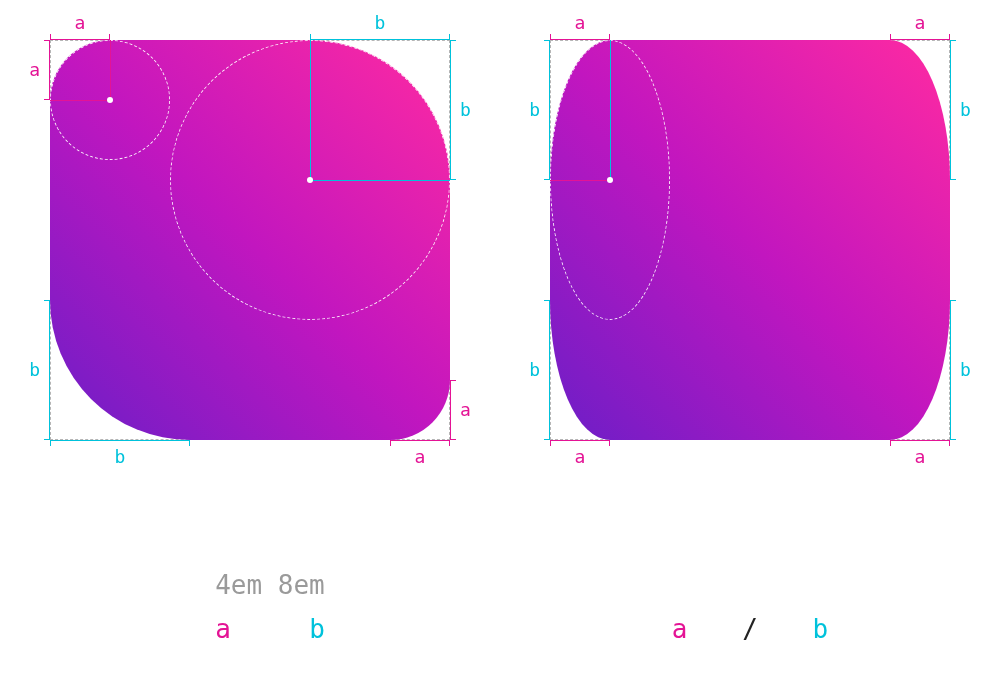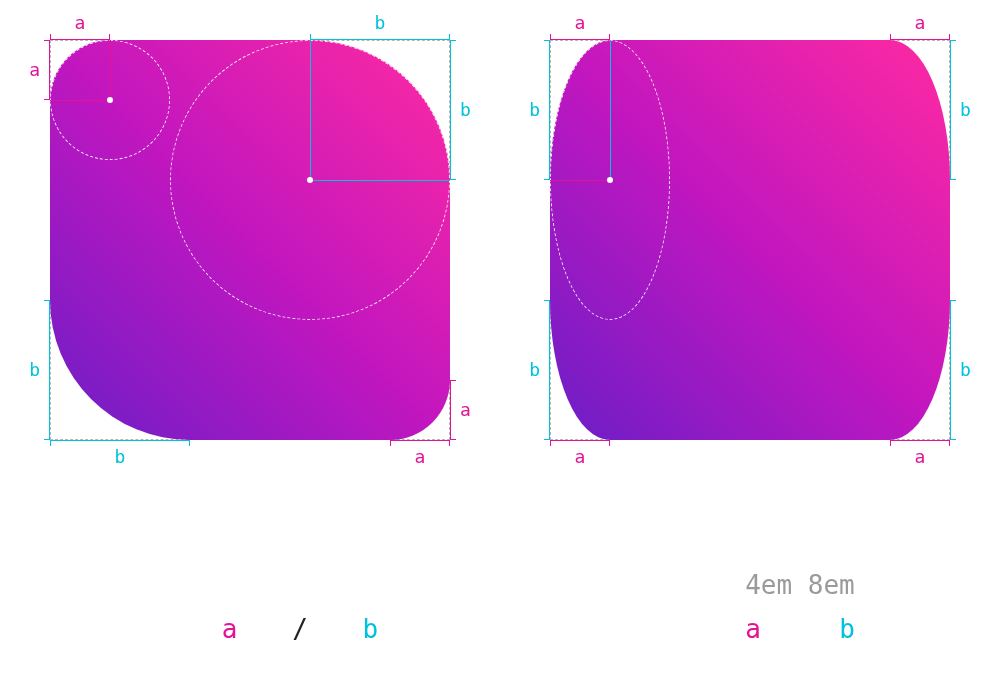--- a/index.html
+++ b/index.html
@@ -73,21 +73,21 @@
   .brk.bot .lab{top:8px;left:50%;transform:translateX(-50%);}
   .brk.left .lab{right:10px;top:50%;transform:translateY(-50%);}
   .brk.right .lab{left:10px;top:50%;transform:translateY(-50%);}
 
   
   .captions{
     position:absolute;
     top:570px; left:0; right:0;
     font-size:26px;
   }
-  .cap-row1,.cap-row2{display:flex;justify-content:flex-end;}
+  .cap-row1,.cap-row2{display:flex;justify-content:space-between;padding-left:20px;}
   .cap-row2{margin-top:14px;}
   .cap-col{width:400px;text-align:center;}
   .gray{color:var(--gray);}
   .black{color:#222;}
   .ta{color:var(--a);} .tb{color:var(--b);}
   .sp{display:inline-block;width:1.5ch;}
 </style>
 </head>
 <body>
 
@@ -217,26 +217,26 @@
   </div>
 </div>
 
 <div class="captions">
   <div class="cap-row1">
     <div class="cap-col" style="margin-left:50px">
       <span class="gray">4em 8em</span>
     </div>
   </div>
   <div class="cap-row2">
+    <div class="cap-col" style="margin-left:50px">
+      <span class="ta">a</span>
+      <span class="sp"></span><span class="sp"></span>
+      <span class="tb">b</span>
+    </div>
     <div class="cap-col" style="margin-right:50px">
       <span class="ta">a</span>
       <span class="sp"></span>
       <span class="black">/</span>
       <span class="sp"></span>
       <span class="tb">b</span>
     </div>
-    <div class="cap-col" style="margin-left:50px">
-      <span class="ta">a</span>
-      <span class="sp"></span><span class="sp"></span>
-      <span class="tb">b</span>
-    </div>
   </div>
 </div>
 
 </body></html>

